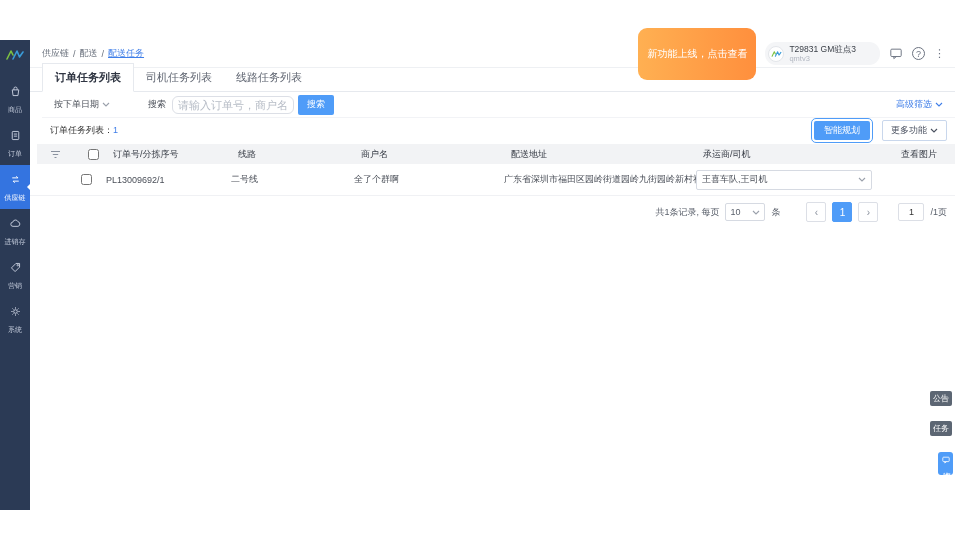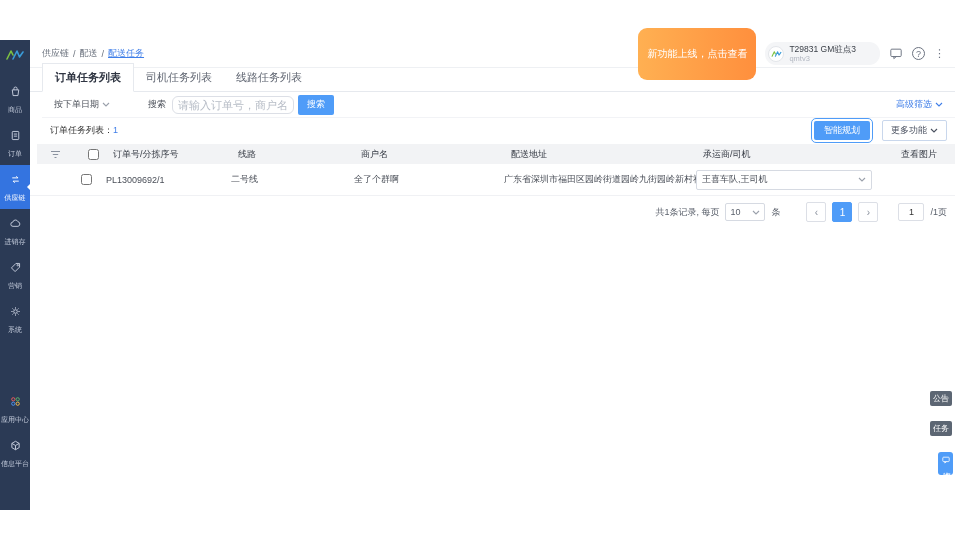--- a/index.html
+++ b/index.html
@@ -137,42 +137,20 @@
       <div class="nav-item">
         <span>
           <svg width="13" height="13" viewBox="0 0 16 16" fill="none" stroke="currentColor" stroke-width="1.2">
             <circle cx="8" cy="8" r="2.2"></circle>
             <path d="M8 2.8v1.7M8 11.5v1.7M2.8 8h1.7M11.5 8h1.7M4.3 4.3l1.2 1.2M10.5 10.5l1.2 1.2M11.7 4.3l-1.2 1.2M5.5 10.5l-1.2 1.2"></path>
           </svg>
         </span>
         <span class="lbl">系统</span>
       </div>
 
-      <div class="nav-bottom">
-        <div class="nav-item">
-          <span>
-            <svg width="13" height="13" viewBox="0 0 16 16" fill="none" stroke-width="1.2">
-              <circle cx="5.3" cy="5.3" r="2" stroke="#e85c5c"></circle>
-                <circle cx="10.7" cy="5.3" r="2" stroke="#58b368"></circle>
-              <circle cx="5.3" cy="10.7" r="2" stroke="#4a93f0"></circle>
-                <circle cx="10.7" cy="10.7" r="2" stroke="#f0b84a"></circle>
-            </svg>
-          </span>
-          <span class="lbl">应用中心</span>
-        </div>
-        <div class="nav-item">
-          <span>
-            <svg width="13" height="13" viewBox="0 0 16 16" fill="none" stroke="currentColor" stroke-width="1.2">
-              <path d="M8 2.8l4.5 2.6v5.2L8 13.2 3.5 10.6V5.4z"></path>
-                <path d="M3.5 5.4L8 8l4.5-2.6M8 8v5.2"></path>
-            </svg>
-          </span>
-          <span class="lbl">信息平台</span>
-        </div>
-      </div>
     </aside>
 
     <div class="main">
 
       <div class="topbar">
         <div class="breadcrumb">
           <span>供应链</span>
           <span>/</span>
           <span>配送</span>
           <span>/</span>

